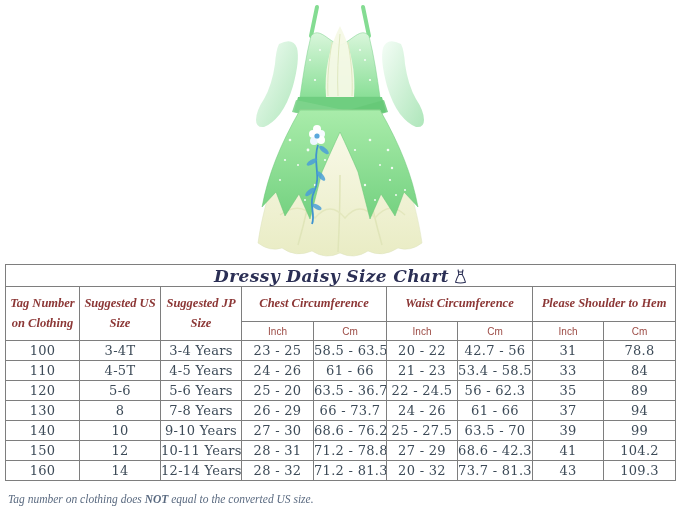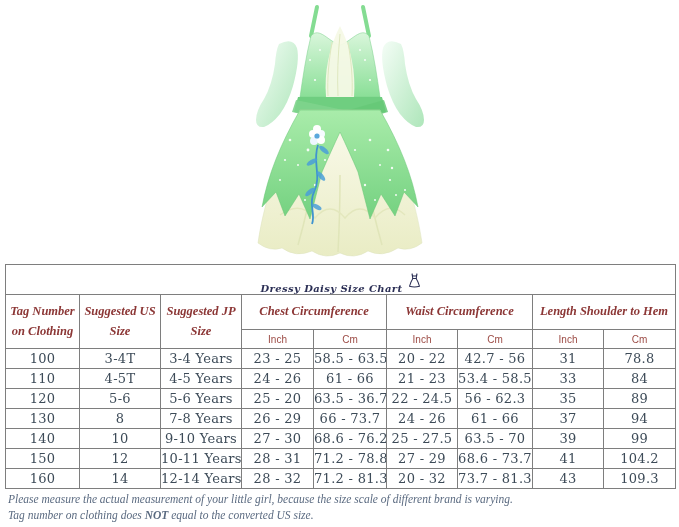--- a/index.html
+++ b/index.html
@@ -16,21 +16,21 @@
     border-collapse:collapse; table-layout:fixed;
   }
   table.size-chart th, table.size-chart td {
     border:1px solid #7e7e7e; text-align:center; vertical-align:middle;
     overflow:hidden; white-space:nowrap;
   }
   tr.title-row th { height:22px; border-bottom-color:#7e7e7e; }
   .title-wrap { display:flex; align-items:center; justify-content:center; gap:5px; }
   .chart-title {
     font-family:"DejaVu Serif", serif; font-style:italic; font-weight:bold;
-    font-size:10px; color:#2b2f55; letter-spacing:.4px;margin-top:18px;
+    font-size:17px; color:#2b2f55; letter-spacing:.4px;
   }
   tr.head-row th {
     font-family:"Liberation Serif", serif; font-style:italic; font-weight:bold;
     font-size:12.5px; color:#8c3736; white-space:normal; line-height:1.55;
     padding:1px 4px;
   }
   tr.head-row th.group { height:35px; }
   tr.sub-row th {
     height:19px; font-family:"Liberation Sans", sans-serif; font-weight:normal;
     font-style:normal; font-size:10px; color:#9c4b45;
@@ -170,21 +170,21 @@
             </svg>
           </div>
         </th>
       </tr>
       <tr class="head-row">
         <th rowspan="2">Tag Number on Clothing</th>
         <th rowspan="2">Suggested US Size</th>
         <th rowspan="2">Suggested JP Size</th>
         <th colspan="2" class="group">Chest Circumference</th>
         <th colspan="2" class="group">Waist Circumference</th>
-        <th colspan="2" class="group">Length Shoulder to Hem</th>
+        <th colspan="2" class="group">Please Shoulder to Hem</th>
       </tr>
       <tr class="sub-row">
         <th>Inch</th>
         <th>Cm</th>
         <th>Inch</th>
         <th>Cm</th>
         <th>Inch</th>
         <th>Cm</th>
       </tr>
     </thead>
@@ -244,36 +244,35 @@
           <td>39</td>
           <td>99</td>
         </tr>
         <tr>
           <td>150</td>
           <td>12</td>
           <td>10-11 Years</td>
           <td>28 - 31</td>
           <td>71.2 - 78.8</td>
           <td>27 - 29</td>
-          <td>68.6 - 73.7</td>
+          <td>68.6 - 42.3</td>
           <td>41</td>
           <td>104.2</td>
         </tr>
         <tr>
           <td>160</td>
           <td>14</td>
           <td>12-14 Years</td>
           <td>28 - 32</td>
           <td>71.2 - 81.3</td>
           <td>20 - 32</td>
           <td>73.7 - 81.3</td>
           <td>43</td>
           <td>109.3</td>
         </tr>
       </tbody>
   </table>
 
   <div class="notes">
-    <p class="note"><span>Please measure the actual measurement of your little girl, because the size scale of different brand is varying.</span><b></b><span></span></p>
     <p class="note"><span>Tag number on clothing does </span><b>NOT</b><span> equal to the converted US size.</span></p>
   </div>
 
 </div>
 
 </body></html>

